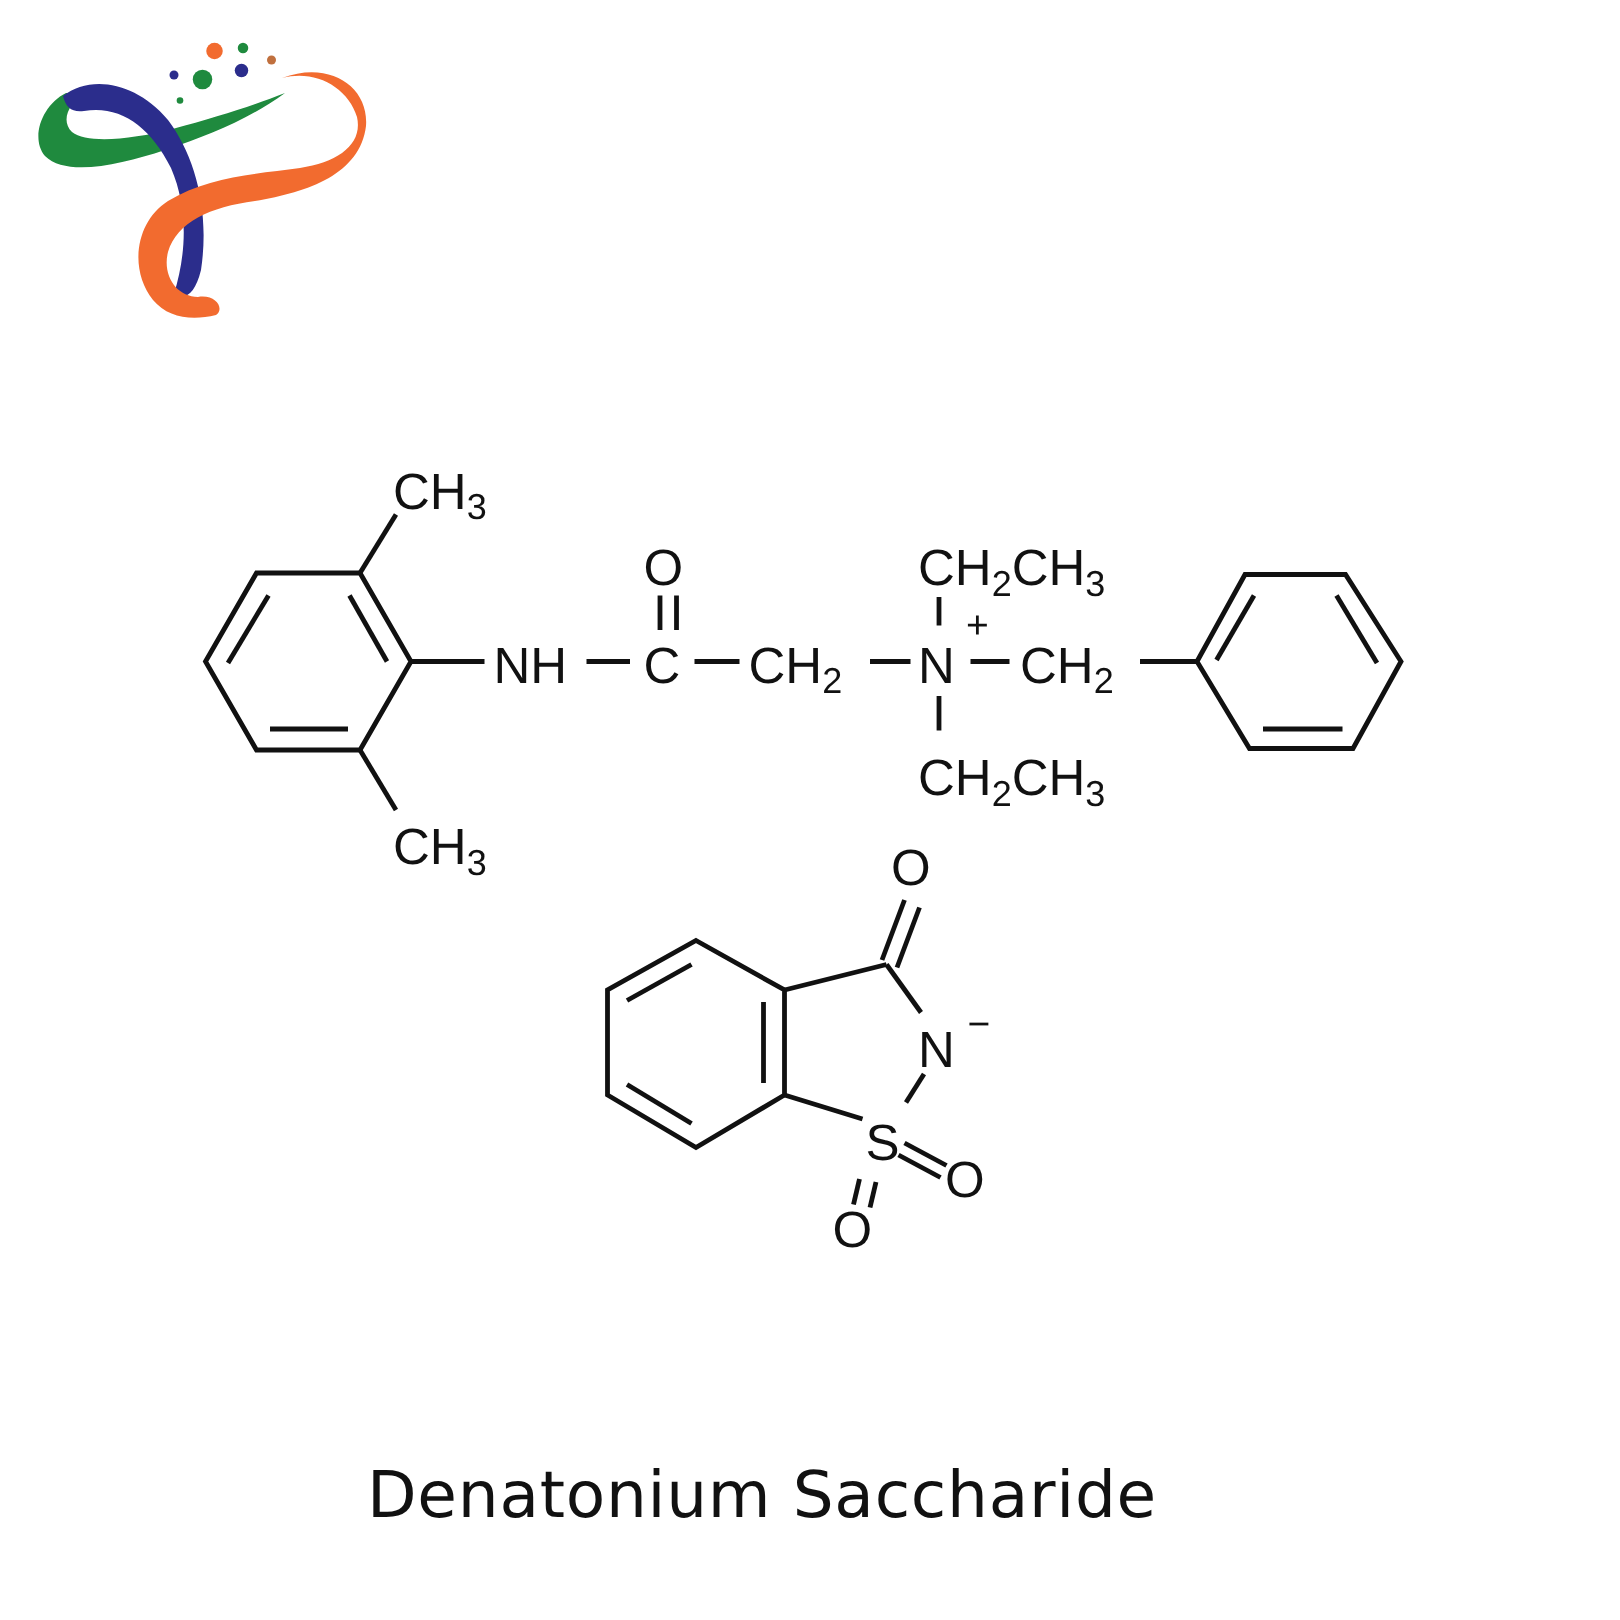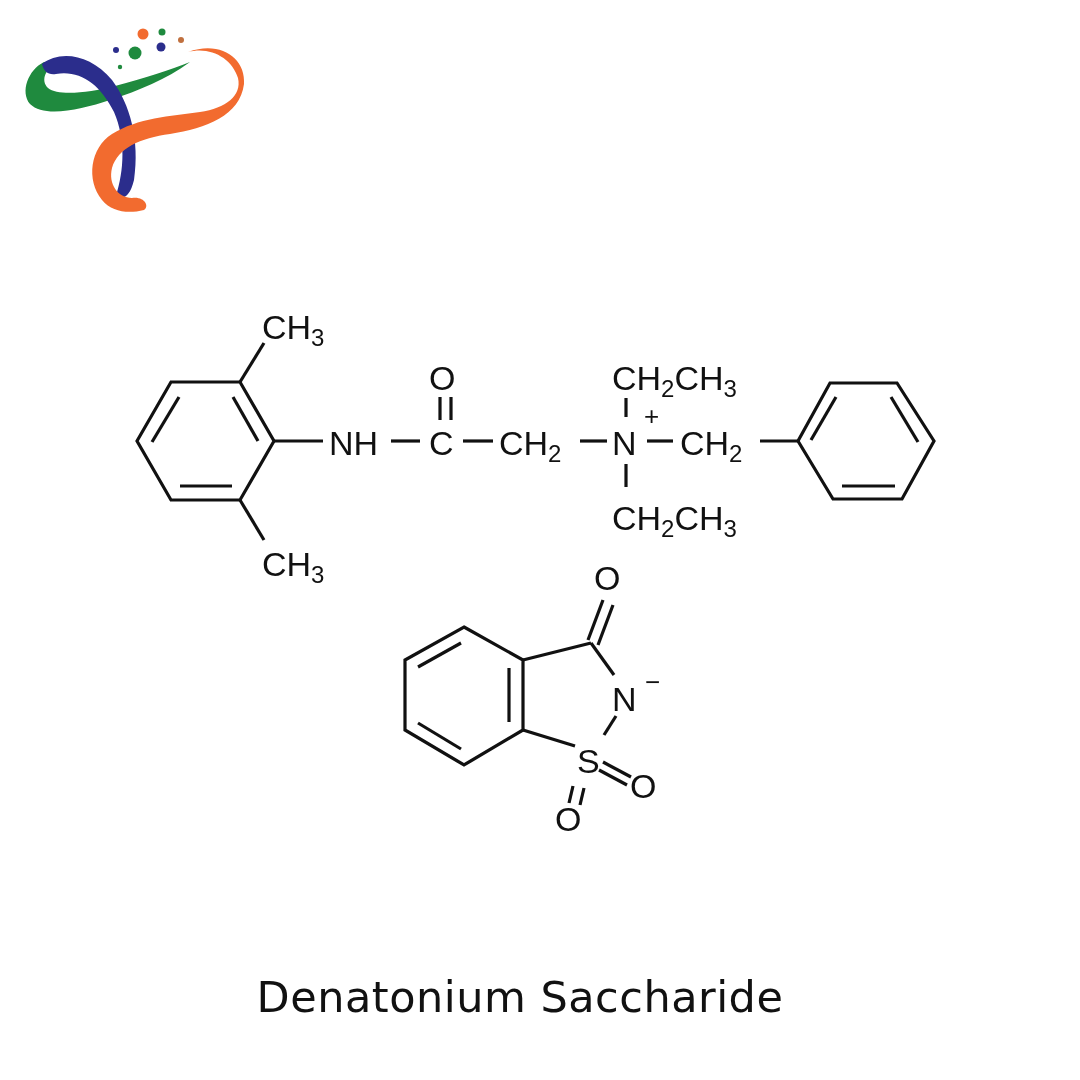--- a/index.html
+++ b/index.html
@@ -1,21 +1,21 @@
 <!DOCTYPE html>
 <html><head>
 <meta charset="utf-8">
 <style>
   html, body { margin: 0; padding: 0; background: #ffffff; }
   body { width: 1080px; height: 1080px; position: relative; overflow: hidden; font-family: "Liberation Sans", sans-serif; }
   .logo { position: absolute; left: 0; top: 0; width: 260px; height: 240px; }
   .structure { position: absolute; left: 0; top: 0; width: 1080px; height: 960px; }
   .structure text { font-family: "Liberation Sans", sans-serif; fill: #111; }
   .bond { stroke: #111; stroke-width: 3.2; fill: none; stroke-linecap: butt; }
-  .caption { position: absolute; left: 0; width: 1016px; top: 972px; text-align: center; font-size: 43px; color: #111; font-family: "DejaVu Sans", sans-serif; letter-spacing: 0.5px; margin-left: 12px; }
+  .caption { position: absolute; left: 0; width: 1016px; top: 972px; text-align: center; font-size: 43px; color: #111; font-family: "DejaVu Sans", sans-serif; letter-spacing: 0.5px; }
 </style>
 </head>
 <body>
 
 <svg class="logo" viewBox="0 0 260 240">
 
   <circle cx="143" cy="34" r="5.5" fill="#f26b2f"></circle>
   <circle cx="162" cy="32" r="3.5" fill="#1f8a3e"></circle>
   <circle cx="181" cy="40" r="3" fill="#c0703e"></circle>
   <circle cx="116" cy="50" r="3" fill="#2b2d8c"></circle>

